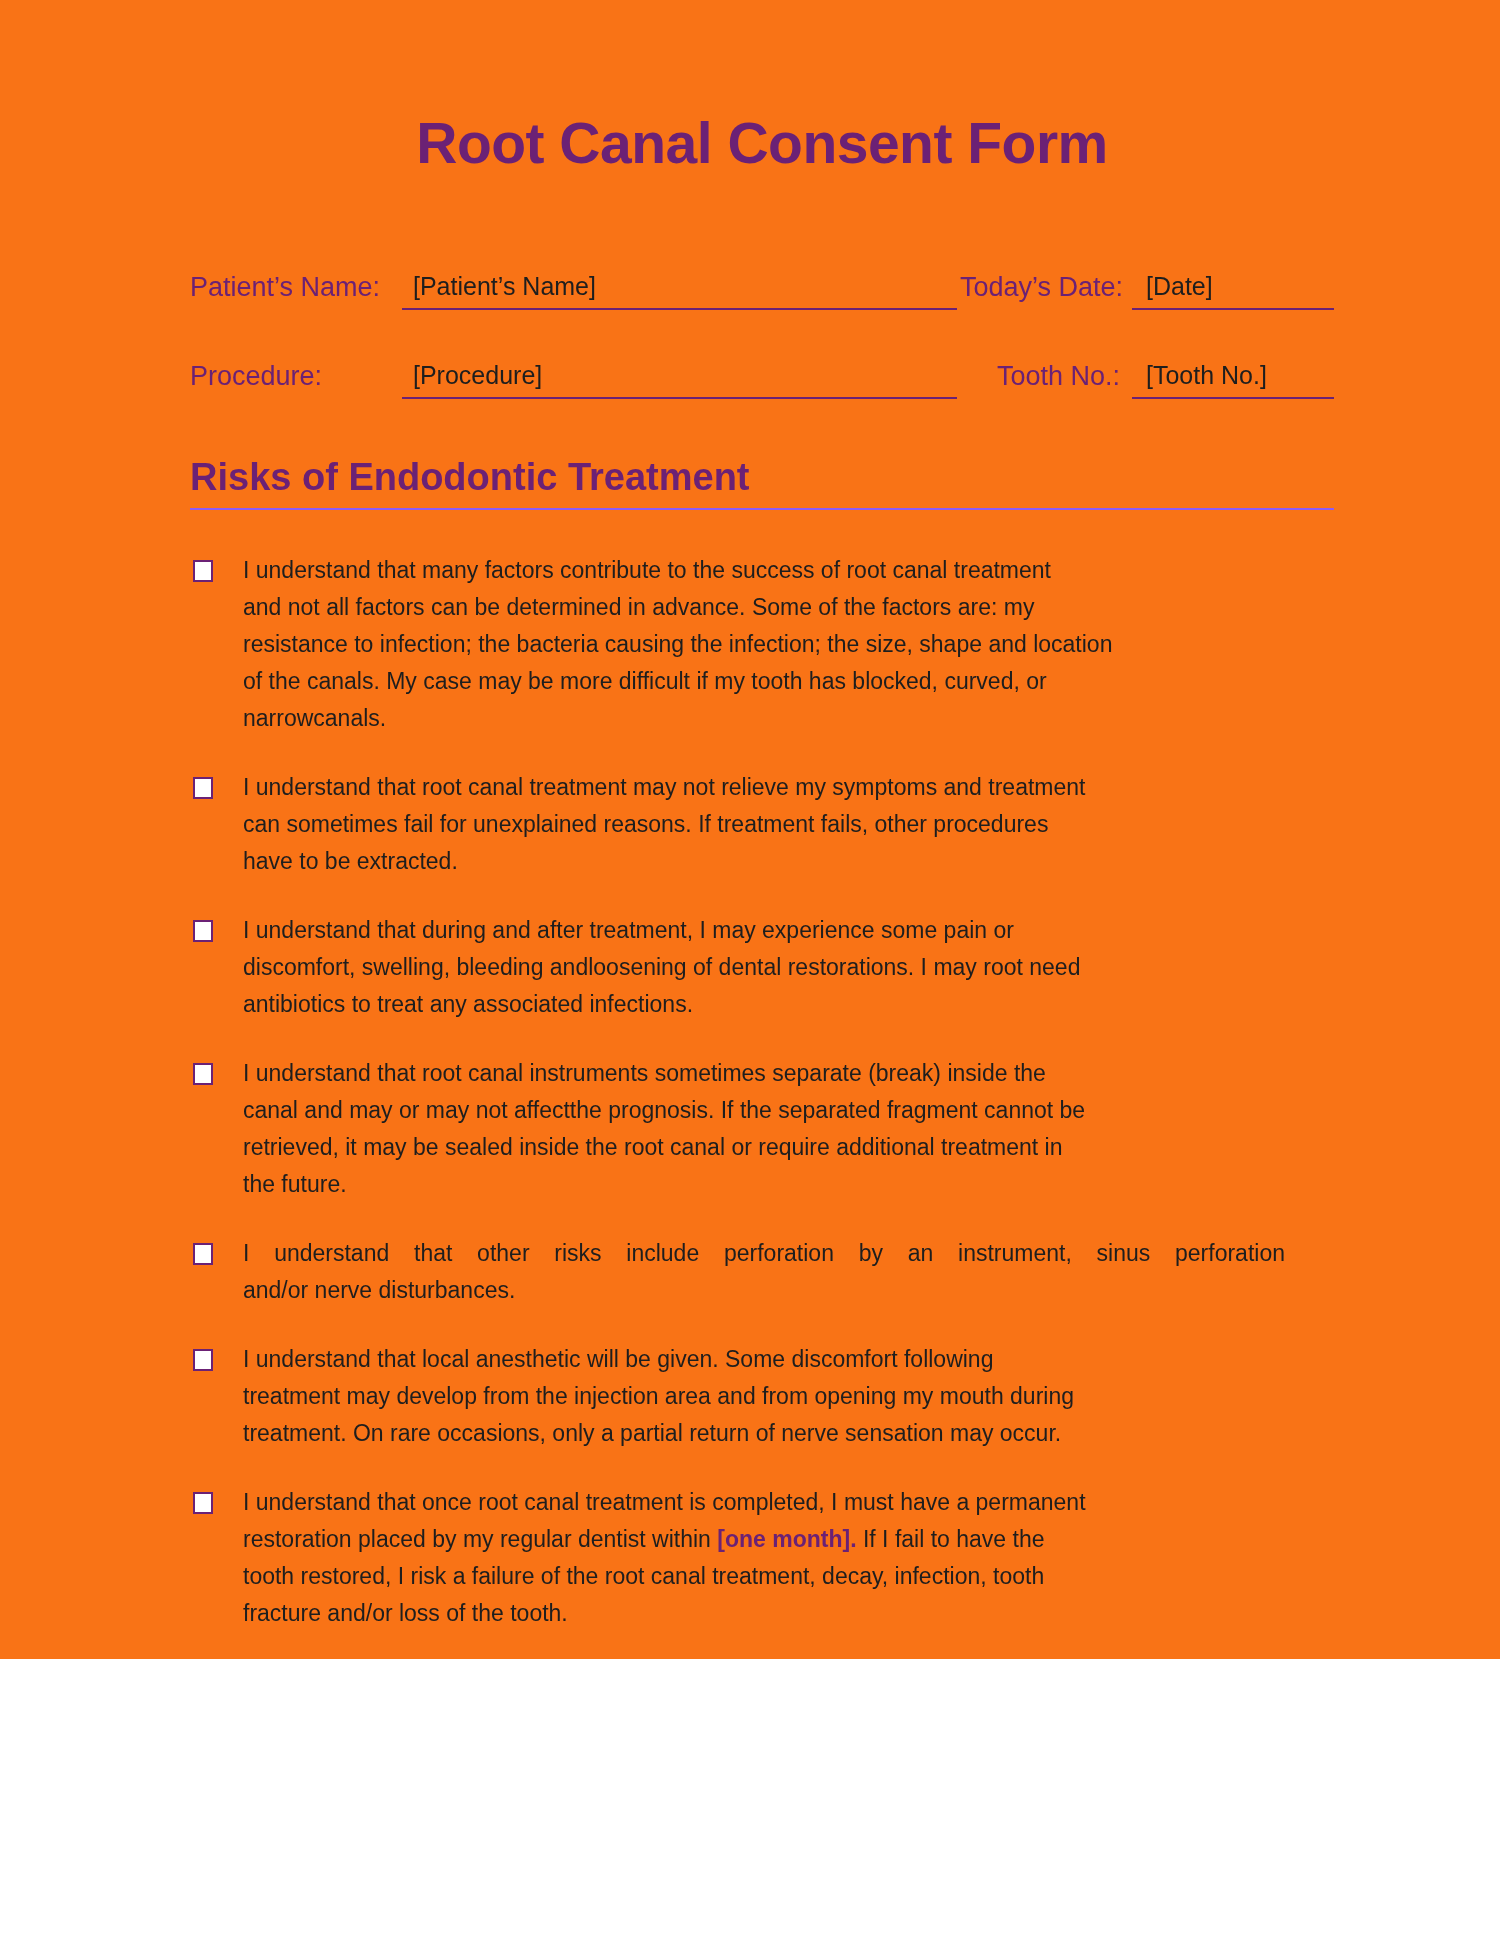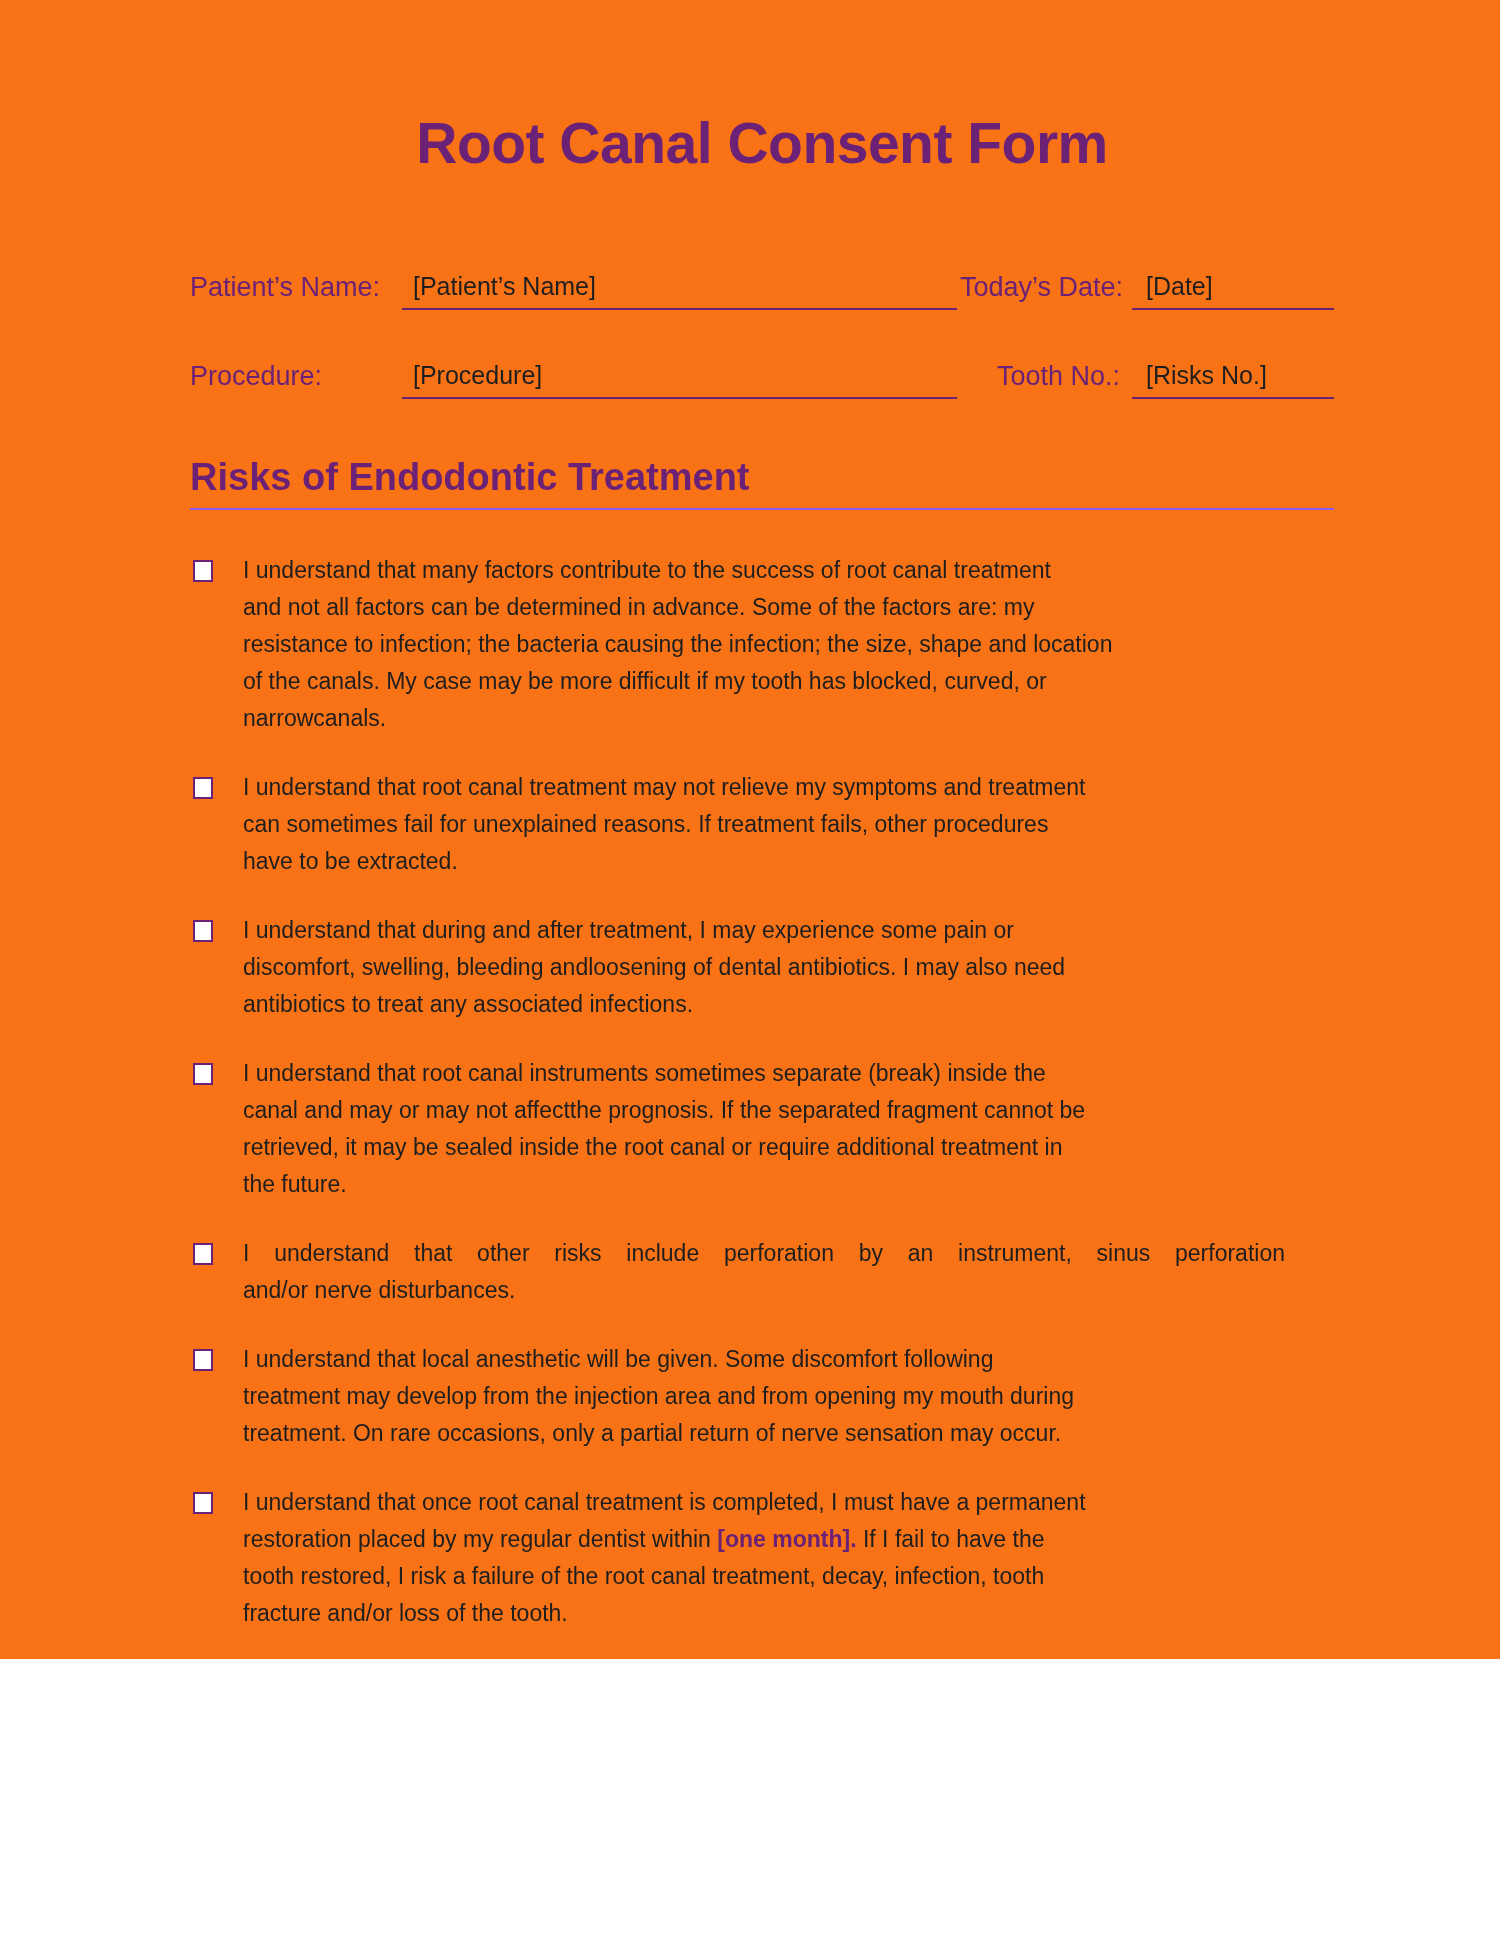--- a/index.html
+++ b/index.html
@@ -64,21 +64,21 @@
         <span class="fr-right">
           <span class="f-label right">Today’s Date:</span>
           <span class="f-value right">[Date]</span>
         </span>
       </div>
       <div class="field-row">
         <span class="f-label left">Procedure:</span>
         <span class="f-value left">[Procedure]</span>
         <span class="fr-right">
           <span class="f-label right">Tooth No.:</span>
-          <span class="f-value right">[Risks No.]</span>
+          <span class="f-value right">[Tooth No.]</span>
         </span>
       </div>
     </div>
 
     <div class="section-heading">Risks of Endodontic Treatment</div>
 
     <div class="checklist" id="checklist">
         <div class="item">
           <span class="checkbox"></span>
           <div class="item-text">
@@ -94,21 +94,21 @@
           <div class="item-text">
             <div class="line"><span>I understand that root canal treatment may not relieve my symptoms and treatment</span></div>
             <div class="line"><span>can sometimes fail for unexplained reasons. If treatment fails, other procedures</span></div>
             <div class="line"><span>have to be extracted.</span></div>
           </div>
         </div>
         <div class="item">
           <span class="checkbox"></span>
           <div class="item-text">
             <div class="line"><span>I understand that during and after treatment, I may experience some pain or</span></div>
-            <div class="line"><span>discomfort, swelling, bleeding andloosening of dental antibiotics. I may also need</span></div>
+            <div class="line"><span>discomfort, swelling, bleeding andloosening of dental restorations. I may root need</span></div>
             <div class="line"><span>antibiotics to treat any associated infections.</span></div>
           </div>
         </div>
         <div class="item">
           <span class="checkbox"></span>
           <div class="item-text">
             <div class="line"><span>I understand that root canal instruments sometimes separate (break) inside the</span></div>
             <div class="line"><span>canal and may or may not affectthe prognosis. If the separated fragment cannot be</span></div>
             <div class="line"><span>retrieved, it may be sealed inside the root canal or require additional treatment in</span></div>
             <div class="line"><span>the future.</span></div>

